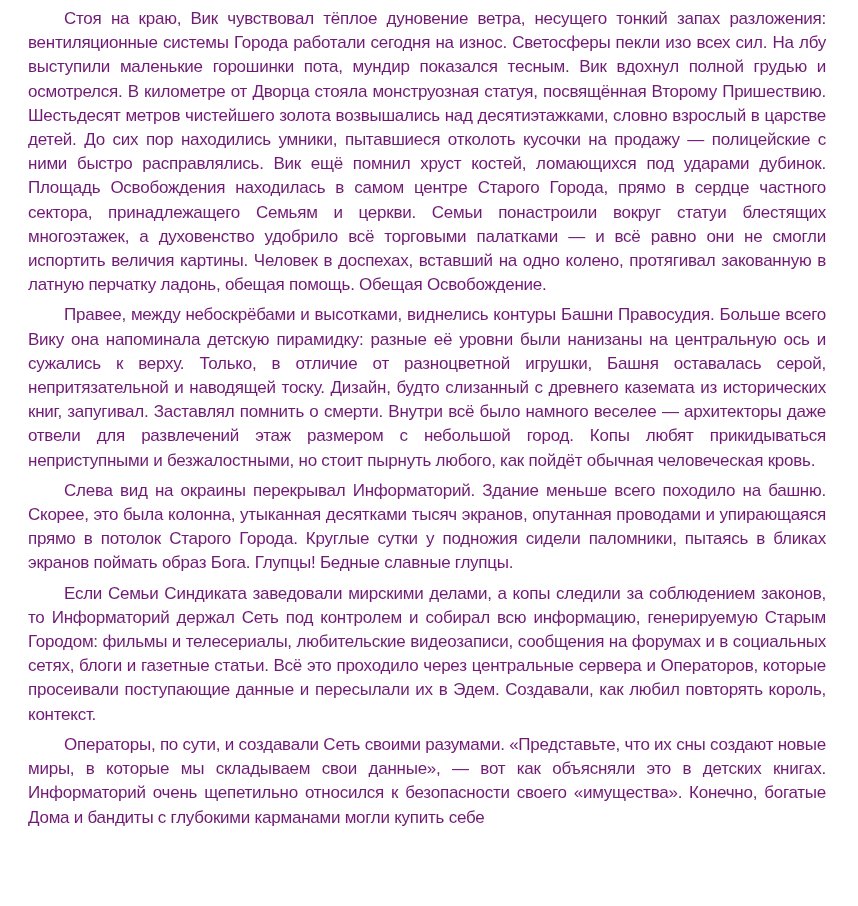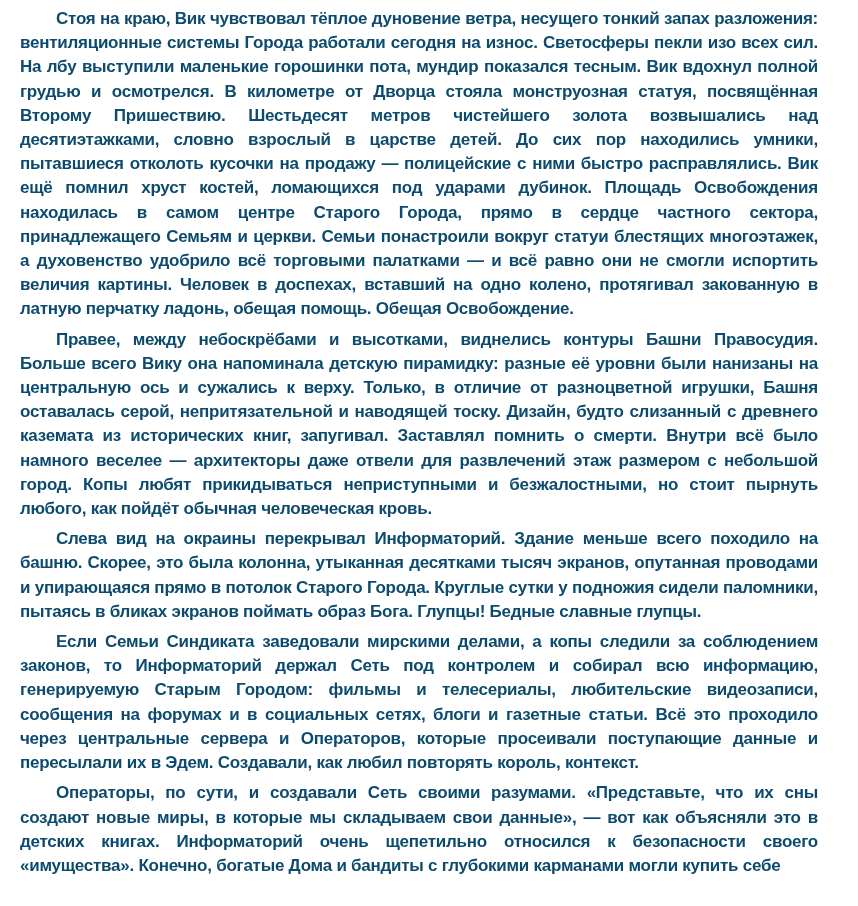--- a/index.html
+++ b/index.html
@@ -1,23 +1,22 @@
 <!DOCTYPE html>
 <html><head>
 <meta charset="utf-8">
 <style>
   html, body { margin: 0; padding: 0; background: #ffffff; }
   body { width: 858px; height: 906px; overflow: hidden; }
   .page {
-    position: absolute; left: 20px; top: 7px; width: 798px;
+    position: absolute; left: 28px; top: 7px; width: 798px;
     font-family: "Liberation Sans", sans-serif;
     font-size: 17px;
     line-height: 24.2px;
-    color: #0c4a6e;
-    font-weight: bold;
+    color: #701a75;
   }
   .para {
     margin: 0 0 6px 0;
     text-indent: 36px;
     text-align: justify;
     letter-spacing: -0.25px;
     word-spacing: 0px;
   }
 </style>
 </head>

